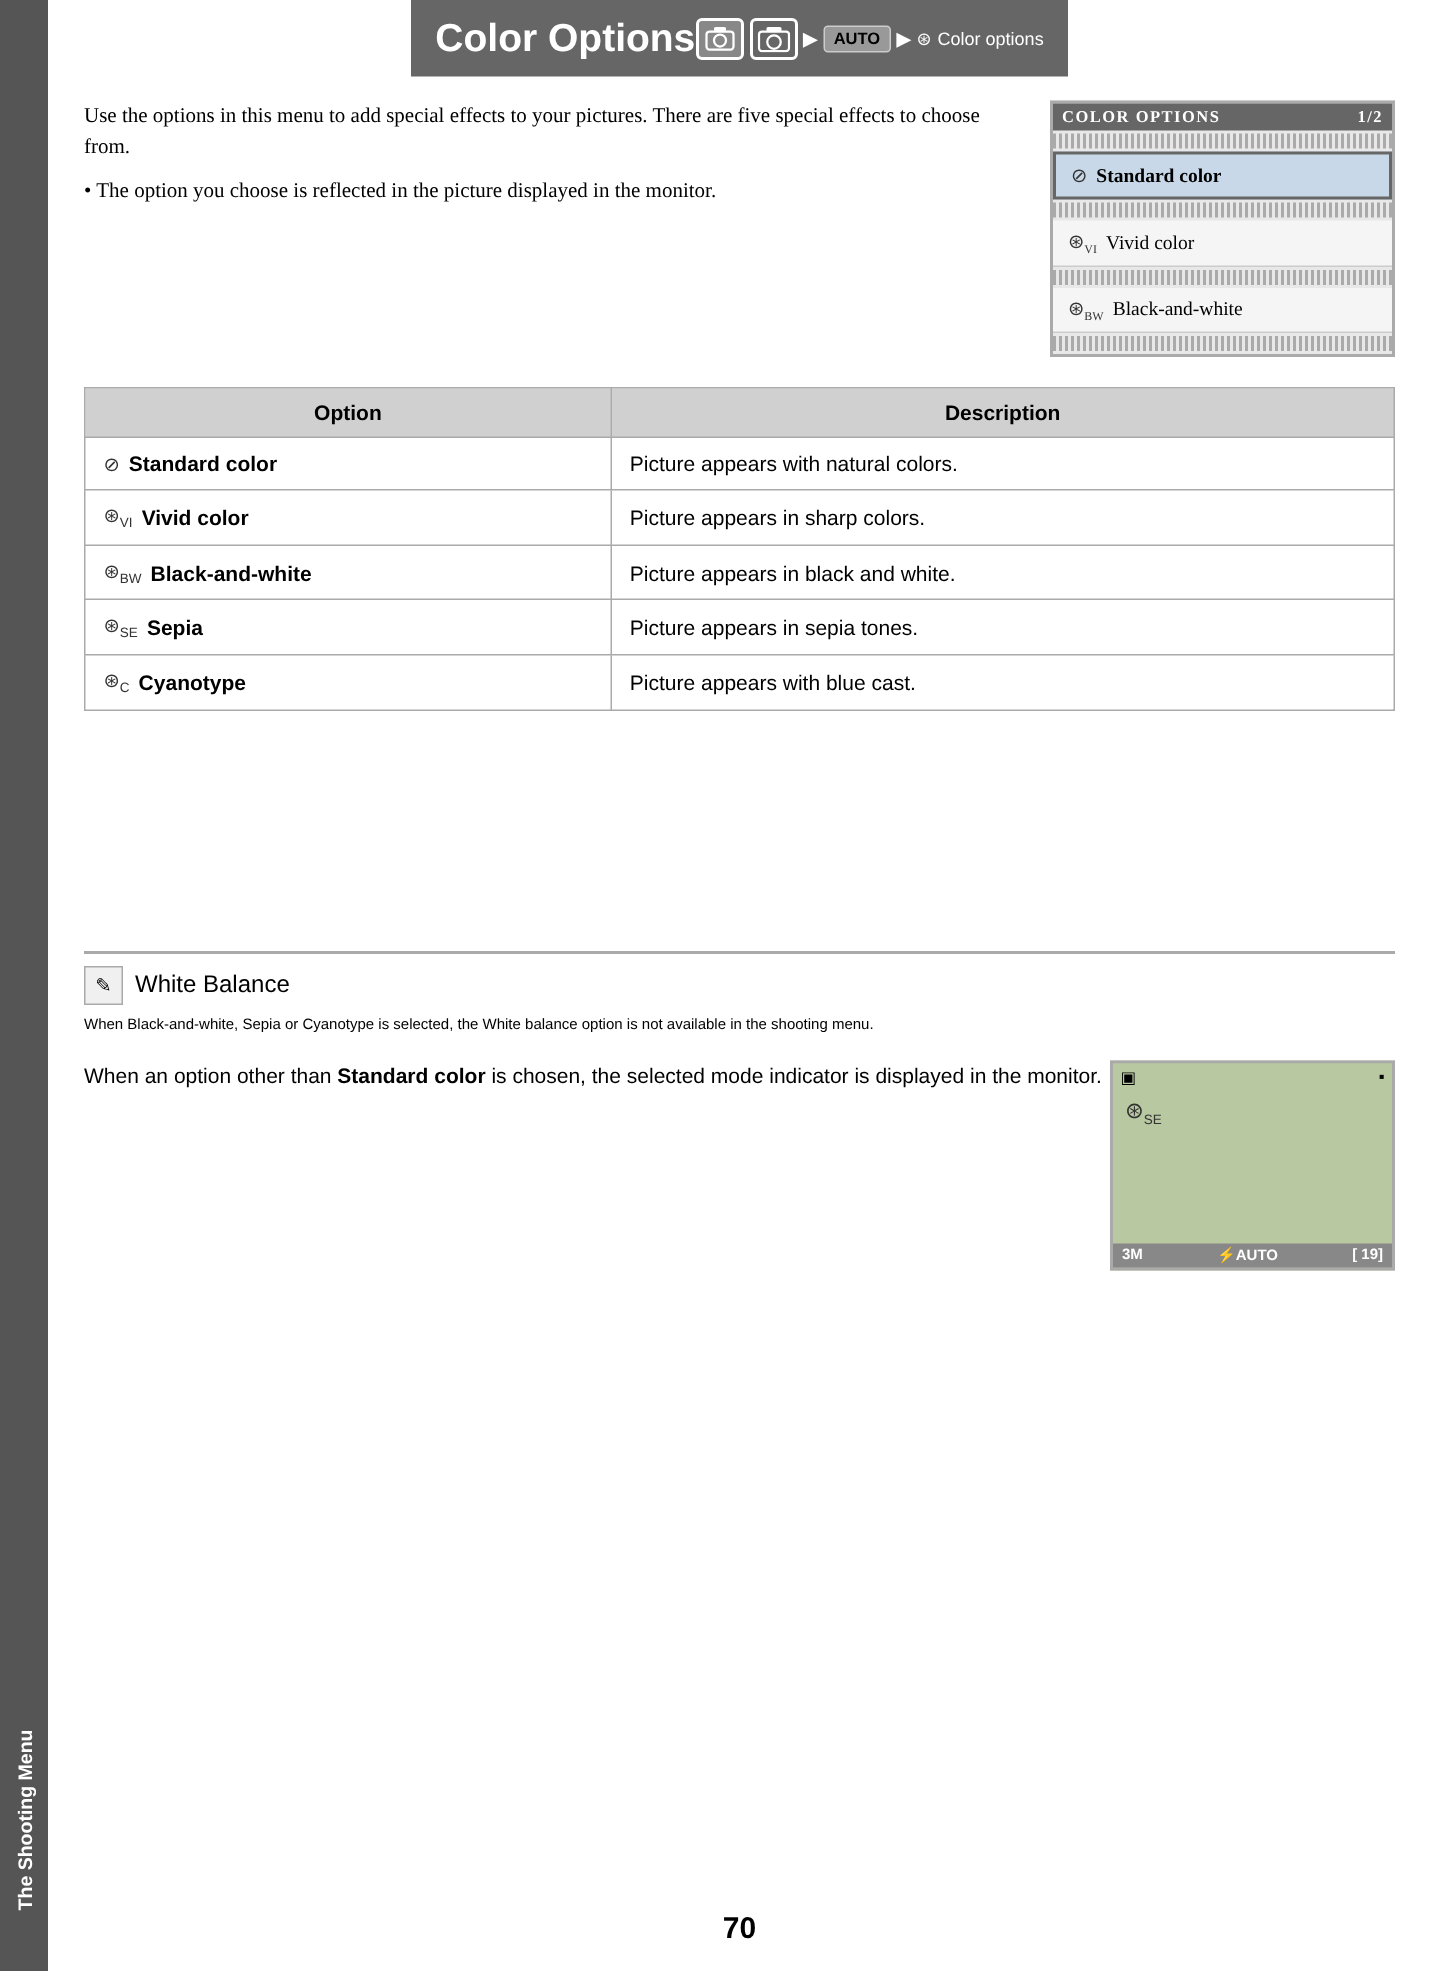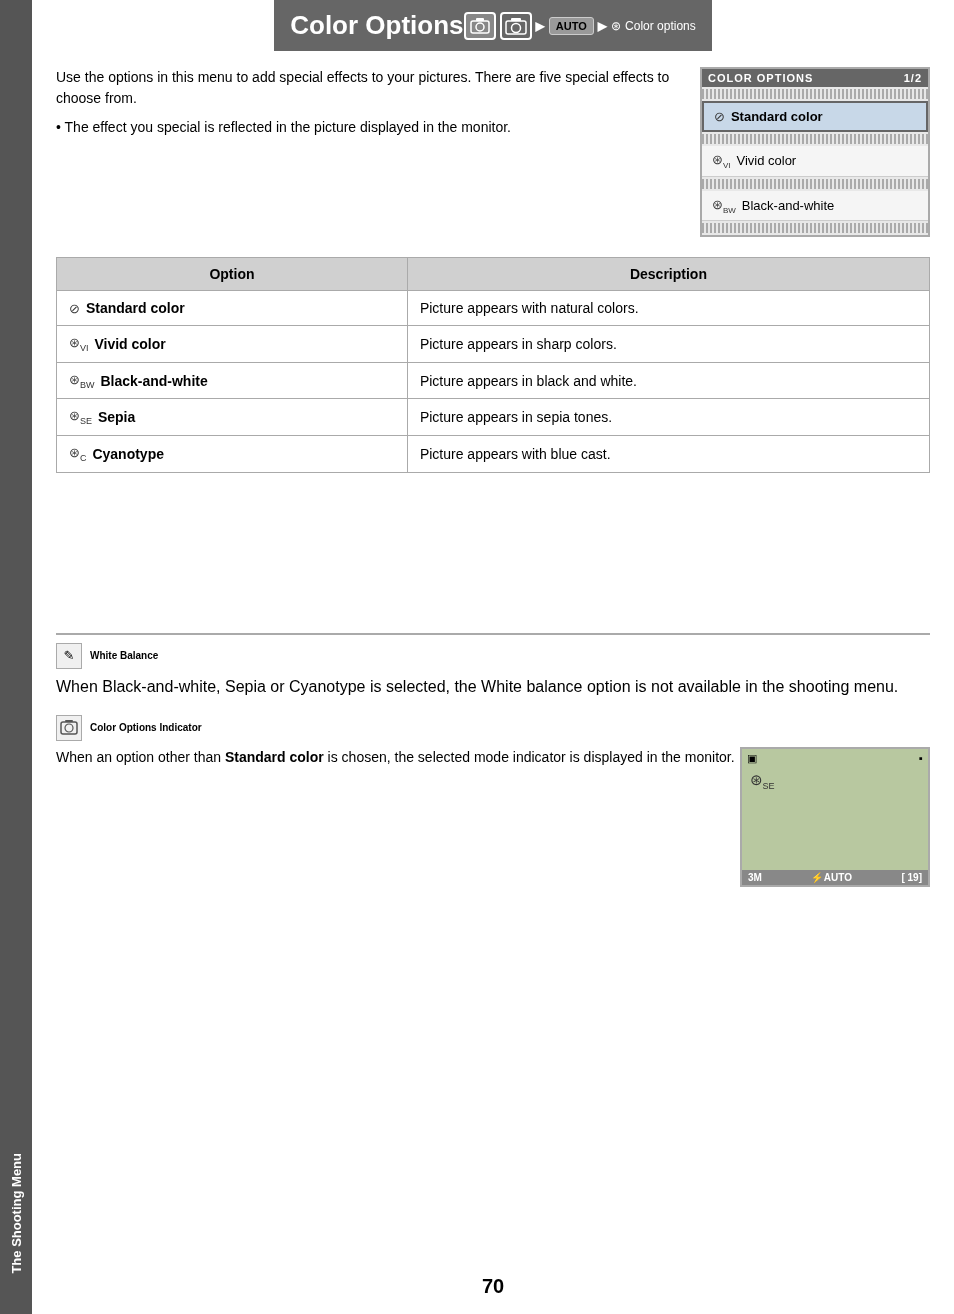--- a/index.html
+++ b/index.html
@@ -96,20 +96,21 @@
     
     .page-body {
       padding: 16px 24px;
       flex: 1;
     }
     
     .intro-section {
       display: flex;
       gap: 16px;
       margin-bottom: 20px;
+      font-family: Liberation Serif, serif;
     }
     .intro-text {
       flex: 1;
       font-size: 14px;
       line-height: 1.5;
     }
     .intro-text p { margin-bottom: 8px; }
     .intro-text ul { list-style: none; padding: 0; }
     .intro-text ul li::before { content: "• "; }
     
@@ -206,25 +207,25 @@
       width: 26px;
       height: 26px;
       border: 1px solid #aaa;
       display: flex;
       align-items: center;
       justify-content: center;
       font-size: 13px;
       background: #f0f0f0;
     }
     .note-title {
-      font-weight: bold;
+      font-weight: normal;
+      font-size: 16px;
+    }
+    .note-body {
       font-size: 10px;
-    }
-    .note-body {
-      font-size: 16px;
       line-height: 1.5;
     }
     
     .indicator-section {
       display: flex;
       gap: 0;
       align-items: flex-start;
     }
     .indicator-text {
       flex: 1;
@@ -323,21 +324,21 @@
       <span class="breadcrumb-text">Color options</span>
     </div>
   </div>
 
   <div class="page-body">
 
     <div class="intro-section">
       <div class="intro-text">
         <p>Use the options in this menu to add special effects to your pictures. There are five special effects to choose from.</p>
         <ul>
-          <li>The effect you special is reflected in the picture displayed in the monitor.</li>
+          <li>The option you choose is reflected in the picture displayed in the monitor.</li>
         </ul>
       </div>
 
       <div class="camera-menu-preview">
         <div class="menu-preview-header">
           <span>COLOR OPTIONS</span>
           <span>1/2</span>
         </div>
 
         <div class="zigzag-line"></div>
@@ -423,30 +424,20 @@
         <div class="note-header">
           <div class="note-icon-box">
             <span>✎</span>
           </div>
           <span class="note-title">White Balance</span>
         </div>
         <div class="note-body">When Black-and-white, Sepia or Cyanotype is selected, the White balance option is not available in the shooting menu.</div>
       </div>
 
       <div class="note-block">
-        <div class="note-header">
-          <div class="note-icon-box">
-            <svg width="18" height="18" viewBox="0 0 18 18">
-              <rect x="1" y="3" width="16" height="12" rx="2" fill="none" stroke="#555" stroke-width="1.5"></rect>
-              <circle cx="9" cy="9" r="4" fill="none" stroke="#555" stroke-width="1.2"></circle>
-              <rect x="5" y="1" width="8" height="2" rx="1" fill="#555"></rect>
-            </svg>
-          </div>
-          <span class="note-title">Color Options Indicator</span>
-        </div>
         <div class="indicator-section">
           <div class="indicator-text">
             <span>When an option other than </span><strong>Standard color</strong><span> is chosen, the selected mode indicator is displayed in the monitor.</span>
           </div>
 
           <div class="camera-screen">
             <div class="camera-screen-top">
               <span class="camera-screen-icon">▣</span>
               <span class="camera-screen-icon">▪</span>
             </div>

